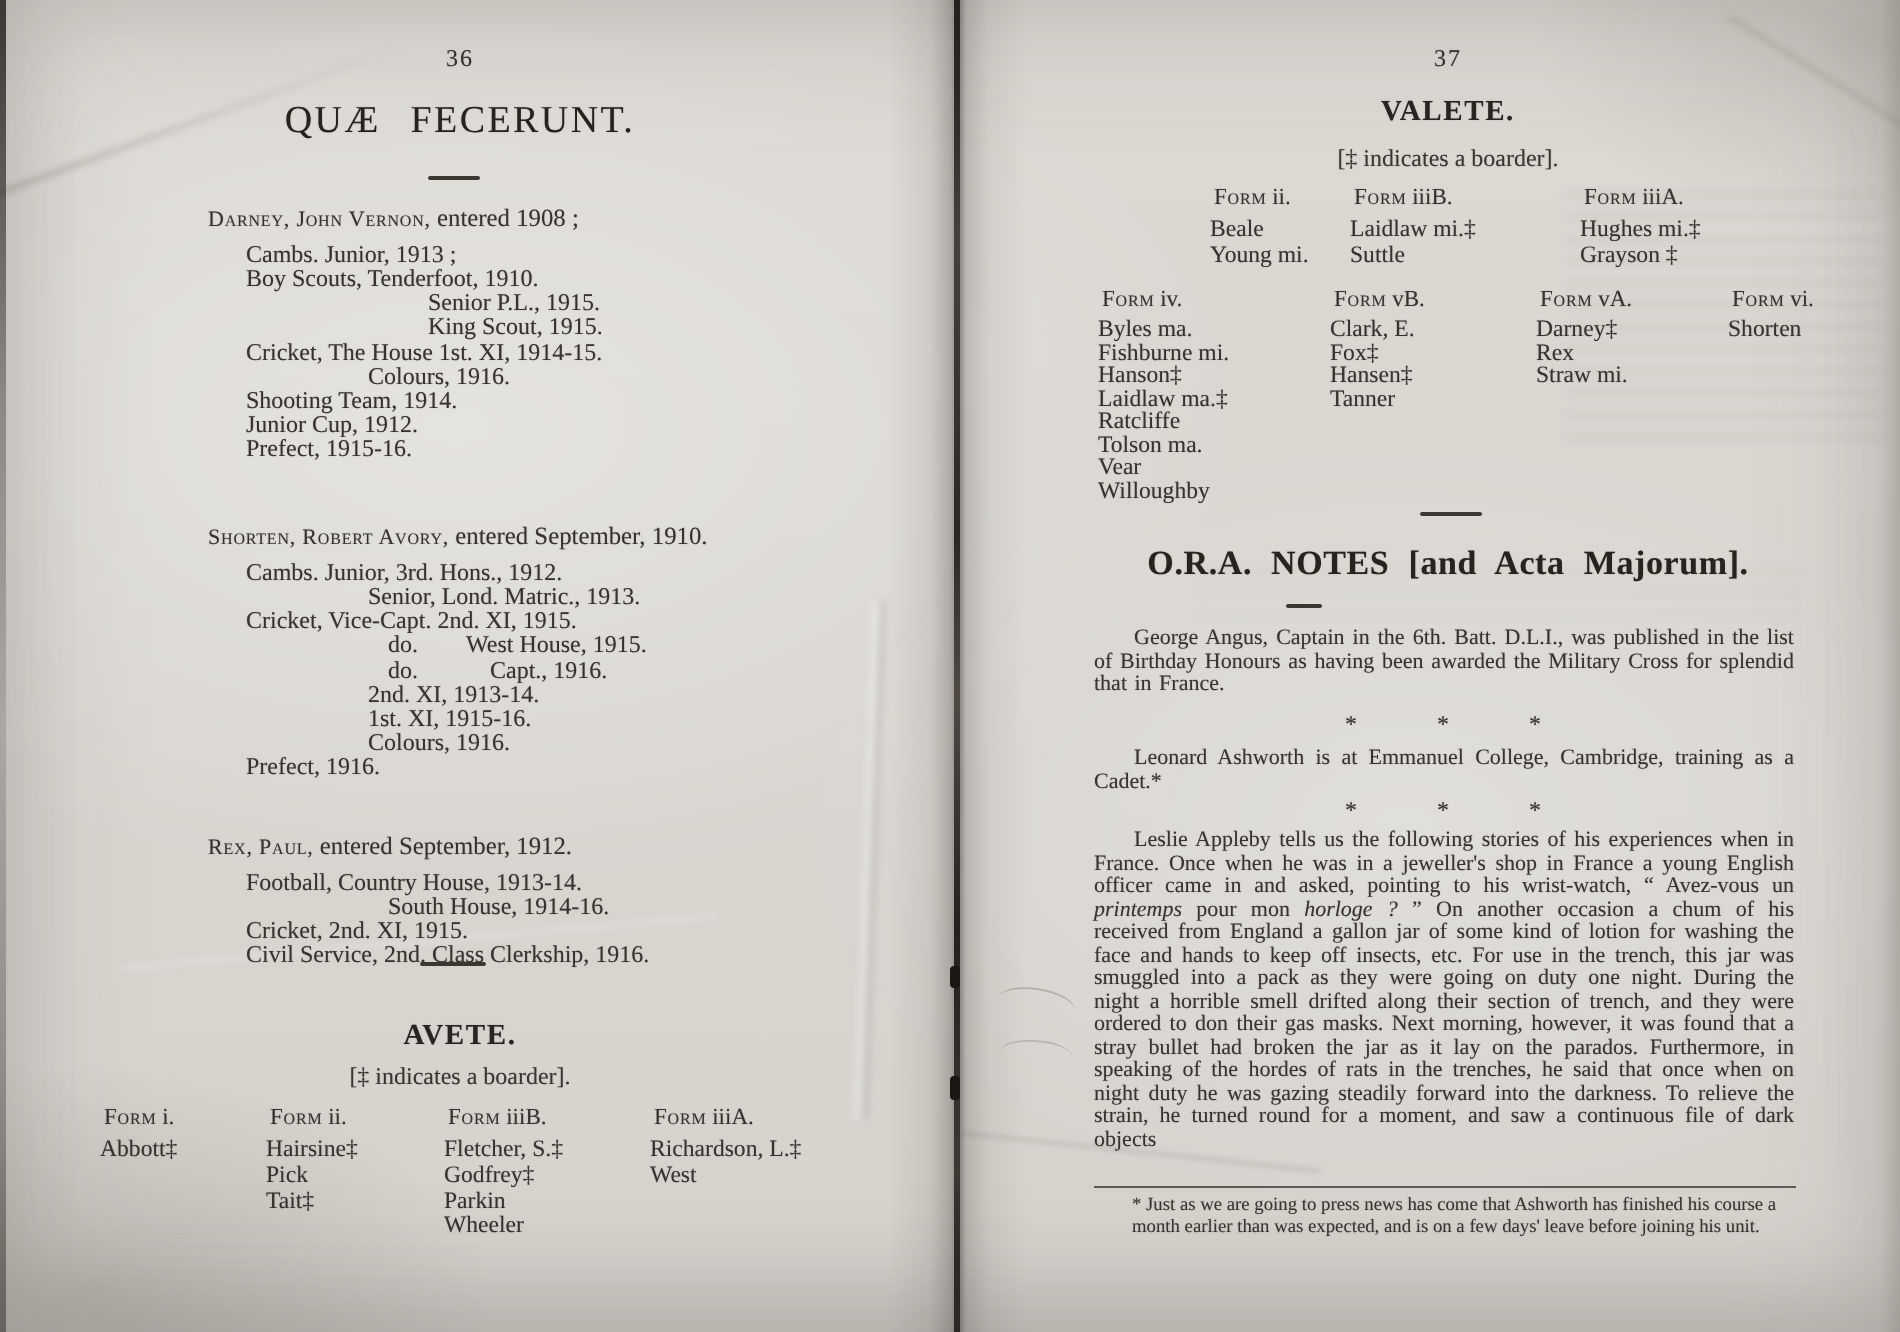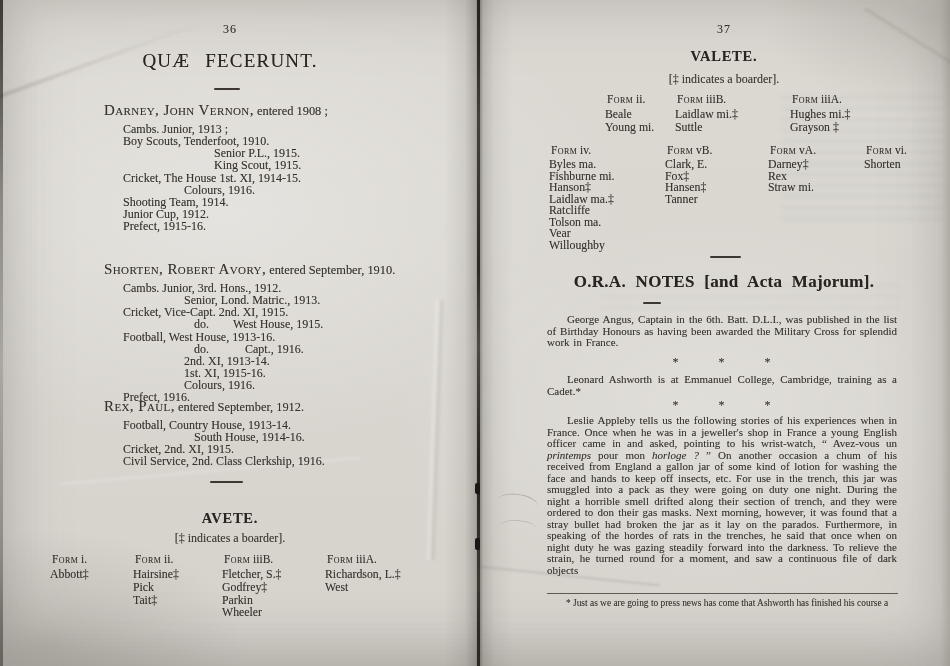--- a/index.html
+++ b/index.html
@@ -50,21 +50,21 @@
   
   .sc{font-variant:small-caps;letter-spacing:.4px;}
   .lp-center{left:0;width:460px;text-align:center;}
   .rp-center{left:478px;width:492px;text-align:center;}
   .pagenum{font-size:12px;letter-spacing:1px;color:#332f2a;}
   .big-title{font-size:19px;font-weight:normal;letter-spacing:1.2px;word-spacing:9px;color:#262320;}
   .mid-title{font-size:14.5px;font-weight:bold;letter-spacing:.8px;color:#282521;}
   .note{font-size:12px;color:#3a362f;}
   .rule{background:#3c3731;height:2px;border-radius:1px;}
   .rec{left:104px;width:370px;font-size:12.4px;}
-  .rec-heading .sc{font-size:15px;}
+  .rec-heading .sc{font-size:11px;}
   .rec-details{margin-top:4px;}
   .dline{font-size:12px;line-height:12.15px;white-space:nowrap;}
   .ind0{margin-left:19px;} .ind1{margin-left:80px;} .ind2{margin-left:90px;} .ind3{margin-left:110px;}
   .formcol .col-header{font-size:11.5px;margin-bottom:3px;margin-left:2px;white-space:nowrap;}
   .formcol .col-name{font-size:11.8px;white-space:nowrap;}
   .avete-col .col-name, .val1-col .col-name{line-height:12.8px;}
   .val2-col .col-name{line-height:11.5px;}
   .ora-title{font-size:17px;font-weight:bold;word-spacing:5px;letter-spacing:.3px;color:#262320;}
   .para{left:547px;width:350px;font-size:11px;line-height:11.5px;text-align:justify;
     text-indent:20px;word-spacing:1px;color:#37332d;}
@@ -104,29 +104,28 @@
         <div class="dline ind0">Prefect, 1915-16.</div>
       </div>
     </div>
   <div class="abs rec txt" style="top:261px">
       <div class="rec-heading"><span class="sc">Shorten, Robert Avory,</span> entered September, 1910.</div>
       <div class="rec-details">
         <div class="dline ind0">Cambs. Junior, 3rd. Hons., 1912.</div>
         <div class="dline ind1">Senior, Lond. Matric., 1913.</div>
         <div class="dline ind0">Cricket, Vice-Capt. 2nd. XI, 1915.</div>
         <div class="dline ind2">do.  West House, 1915.</div>
-        <div class="dline ind0">Football, West House, 1913-16.</div>
         <div class="dline ind2">do.   Capt., 1916.</div>
         <div class="dline ind1">2nd. XI, 1913-14.</div>
         <div class="dline ind1">1st. XI, 1915-16.</div>
         <div class="dline ind1">Colours, 1916.</div>
         <div class="dline ind0">Prefect, 1916.</div>
       </div>
     </div>
-  <div class="abs rec txt" style="top:398px">
+  <div class="abs rec txt" style="top:416px">
       <div class="rec-heading"><span class="sc">Rex, Paul,</span> entered September, 1912.</div>
       <div class="rec-details">
         <div class="dline ind0">Football, Country House, 1913-14.</div>
         <div class="dline ind2">South House, 1914-16.</div>
         <div class="dline ind0">Cricket, 2nd. XI, 1915.</div>
         <div class="dline ind0">Civil Service, 2nd. Class Clerkship, 1916.</div>
       </div>
     </div>
 
   <div class="abs rule" style="top:481px;left:210px;width:33px"></div>
@@ -204,29 +203,30 @@
   <div class="abs formcol val2-col txt" style="top:144px;left:864px">
       <div class="col-header"><span class="sc">Form</span> vi.</div>
       <div class="col-name">Shorten</div>
     </div>
 
   <div class="abs rule" style="top:256px;left:710px;width:31px"></div>
 
   <div class="abs rp-center ora-title txt" style="top:272px">O.R.A. NOTES [and Acta Majorum].</div>
   <div class="abs rule" style="top:302px;left:643px;width:18px"></div>
 
-  <div class="abs para txt" style="top:314px"><span>George Angus, Captain in the 6th. Batt. D.L.I., was published in the list of Birthday Honours as having been awarded the Military Cross for splendid work in France.</span></div>
+  <div class="abs para txt" style="top:314px"><span>George Angus, Captain in the 6th. Batt. D.L.I., was published in the list of Birthday Honours as having been awarded the Military Cross for splendid that in France.</span></div>
   <div class="abs sep txt" style="top:355px">*   *   *</div>
   <div class="abs para txt" style="top:374px"><span>Leonard Ashworth is at Emmanuel College, Cambridge, training as a Cadet.*</span></div>
   <div class="abs sep txt" style="top:398px">*   *   *</div>
   <div class="abs para txt" style="top:415px"><span>Leslie Appleby tells us the following stories of his experiences when in France. Once when he was in a jeweller's shop in France a young English officer came in and asked, pointing to his wrist-watch, “ Avez-vous un </span><em>printemps</em><span> pour mon </span><em>horloge ?</em><span> ” On another occasion a chum of his received from England a gallon jar of some kind of lotion for washing the face and hands to keep off insects, etc. For use in the trench, this jar was smuggled into a pack as they were going on duty one night. During the night a horrible smell drifted along their section of trench, and they were ordered to don their gas masks. Next morning, however, it was found that a stray bullet had broken the jar as it lay on the parados. Furthermore, in speaking of the hordes of rats in the trenches, he said that once when on night duty he was gazing steadily forward into the darkness. To relieve the strain, he turned round for a moment, and saw a continuous file of dark objects</span></div>
 
   <div class="abs fn-rule"></div>
   <div class="abs footnote txt">
       <div>* Just as we are going to press news has come that Ashworth has finished his course a</div>
+      <div>month earlier than was expected, and is on a few days' leave before joining his unit.</div>
     </div>
 
   <div class="abs gutter-shade"></div>
   <div class="abs gutter-line"></div>
   <div class="abs stitch s1"></div>
   <div class="abs stitch s2"></div>
   <div class="abs thread"></div>
   <div class="abs thread t2"></div>
   <div class="abs edge-left"></div>
   <div class="abs edge-right"></div>

